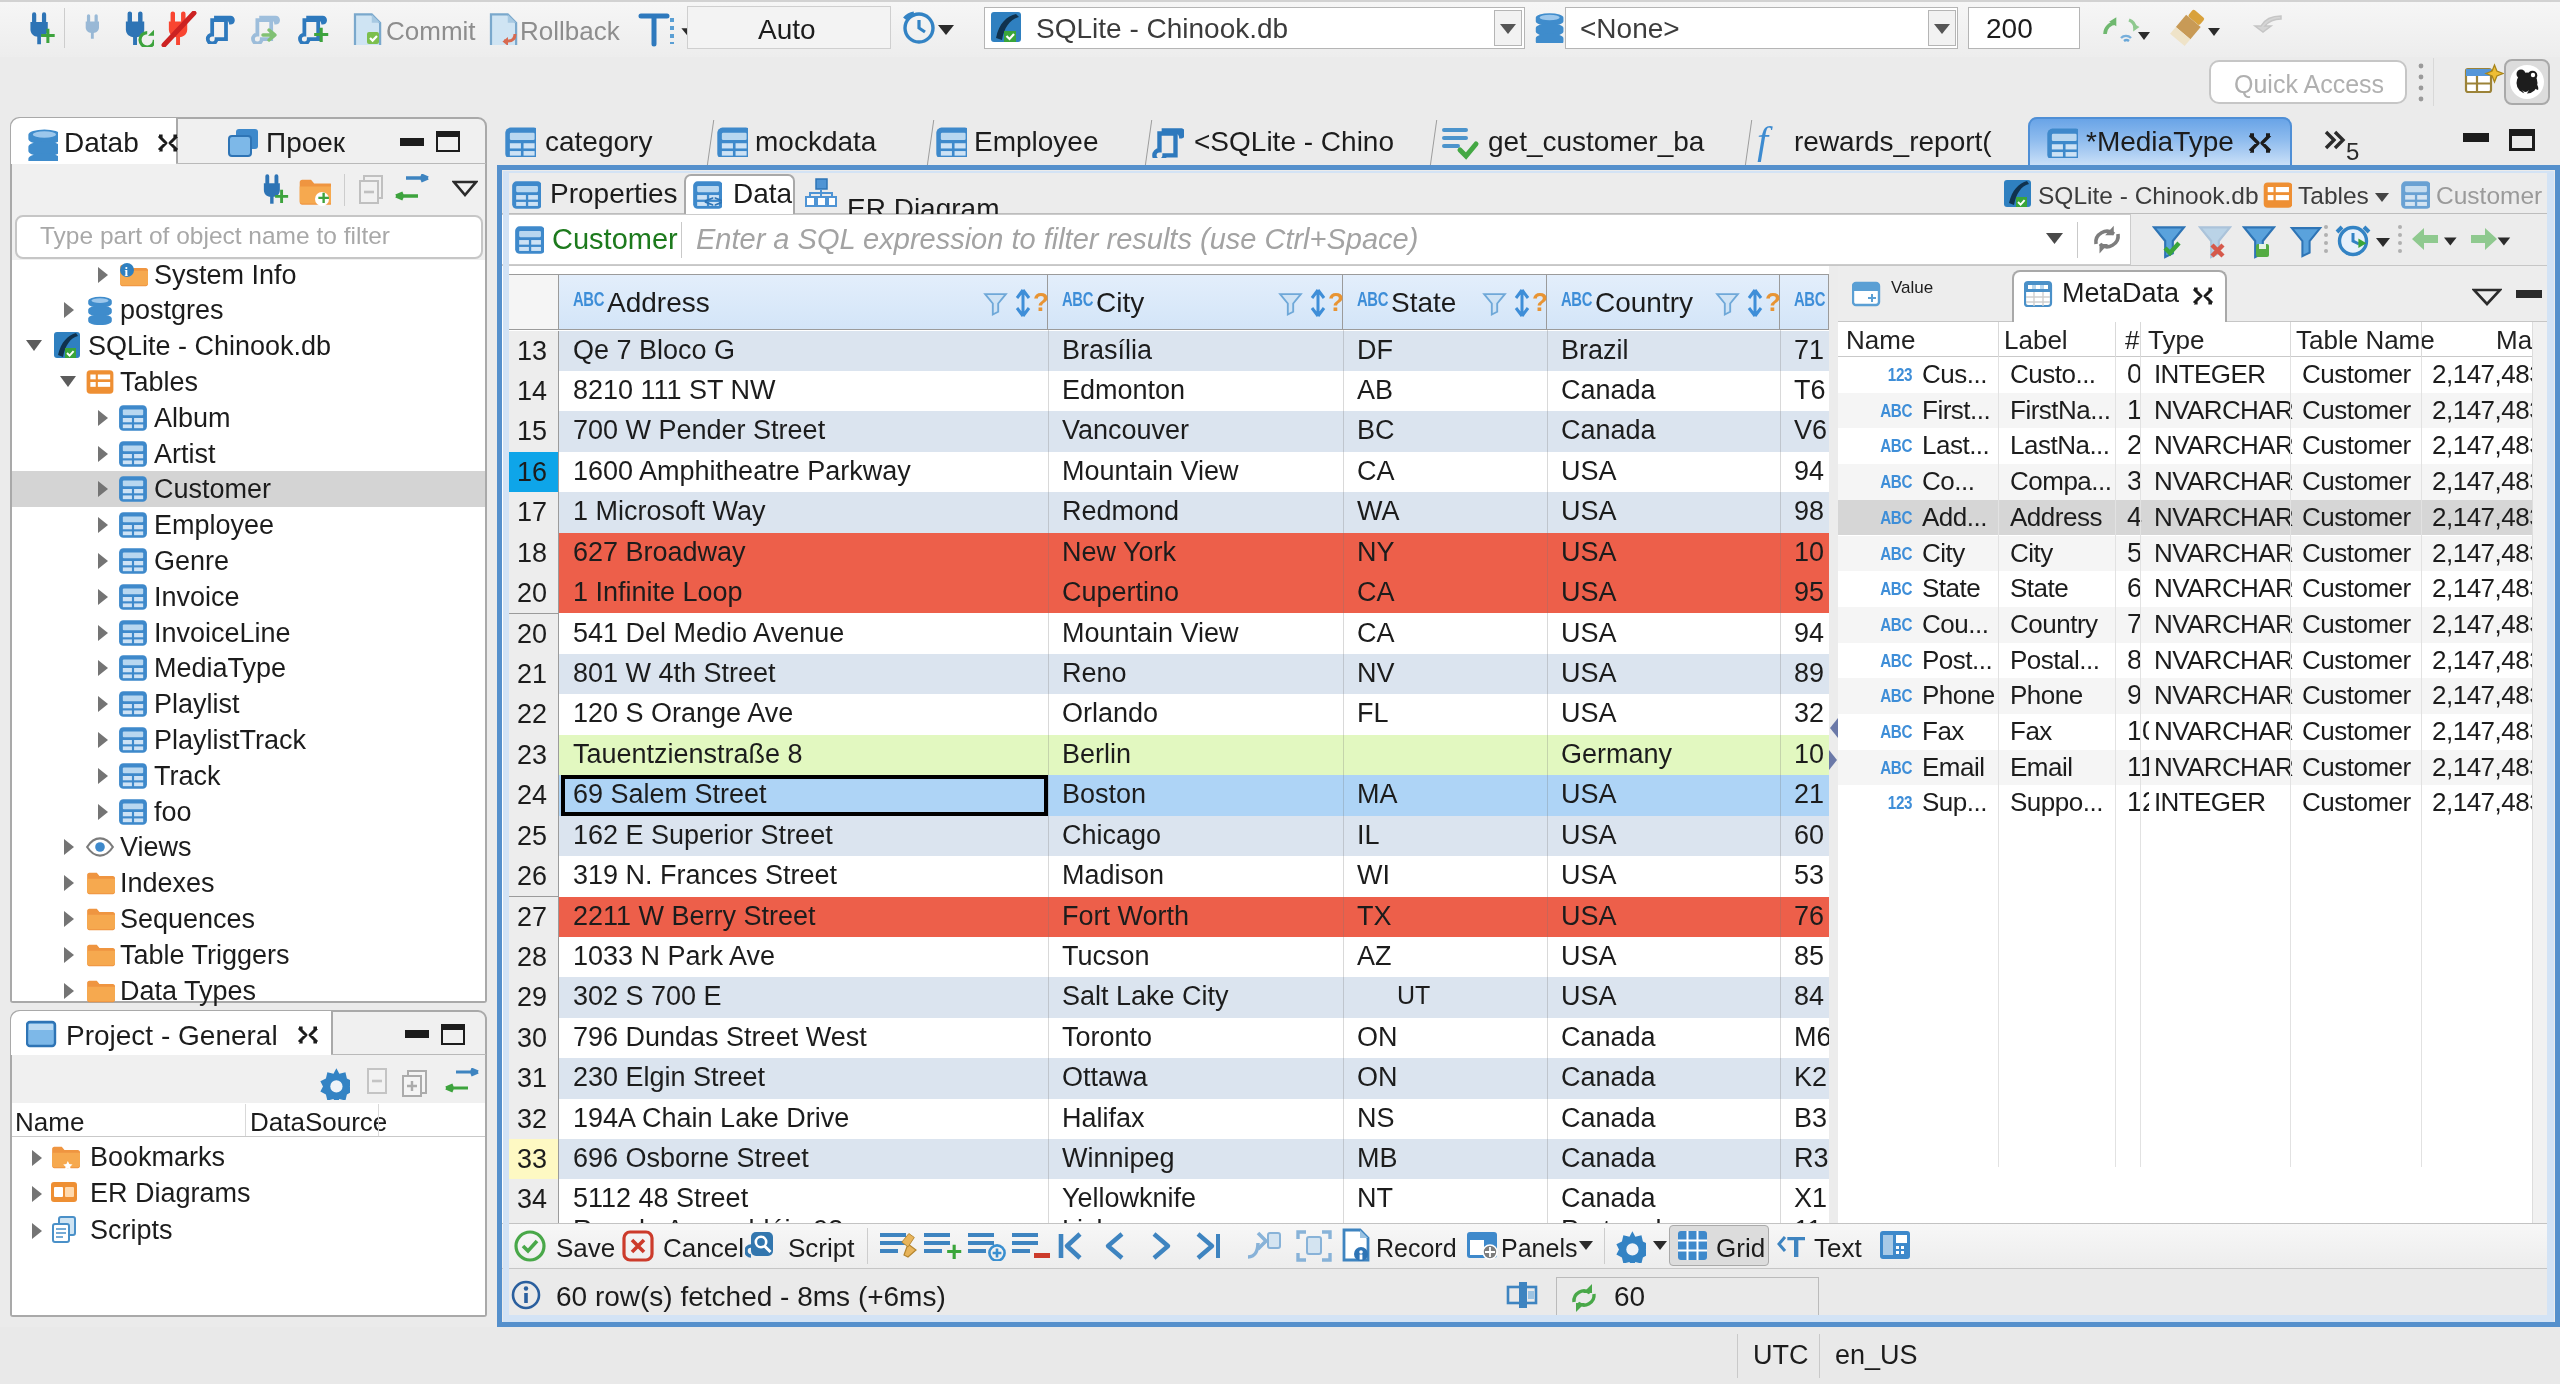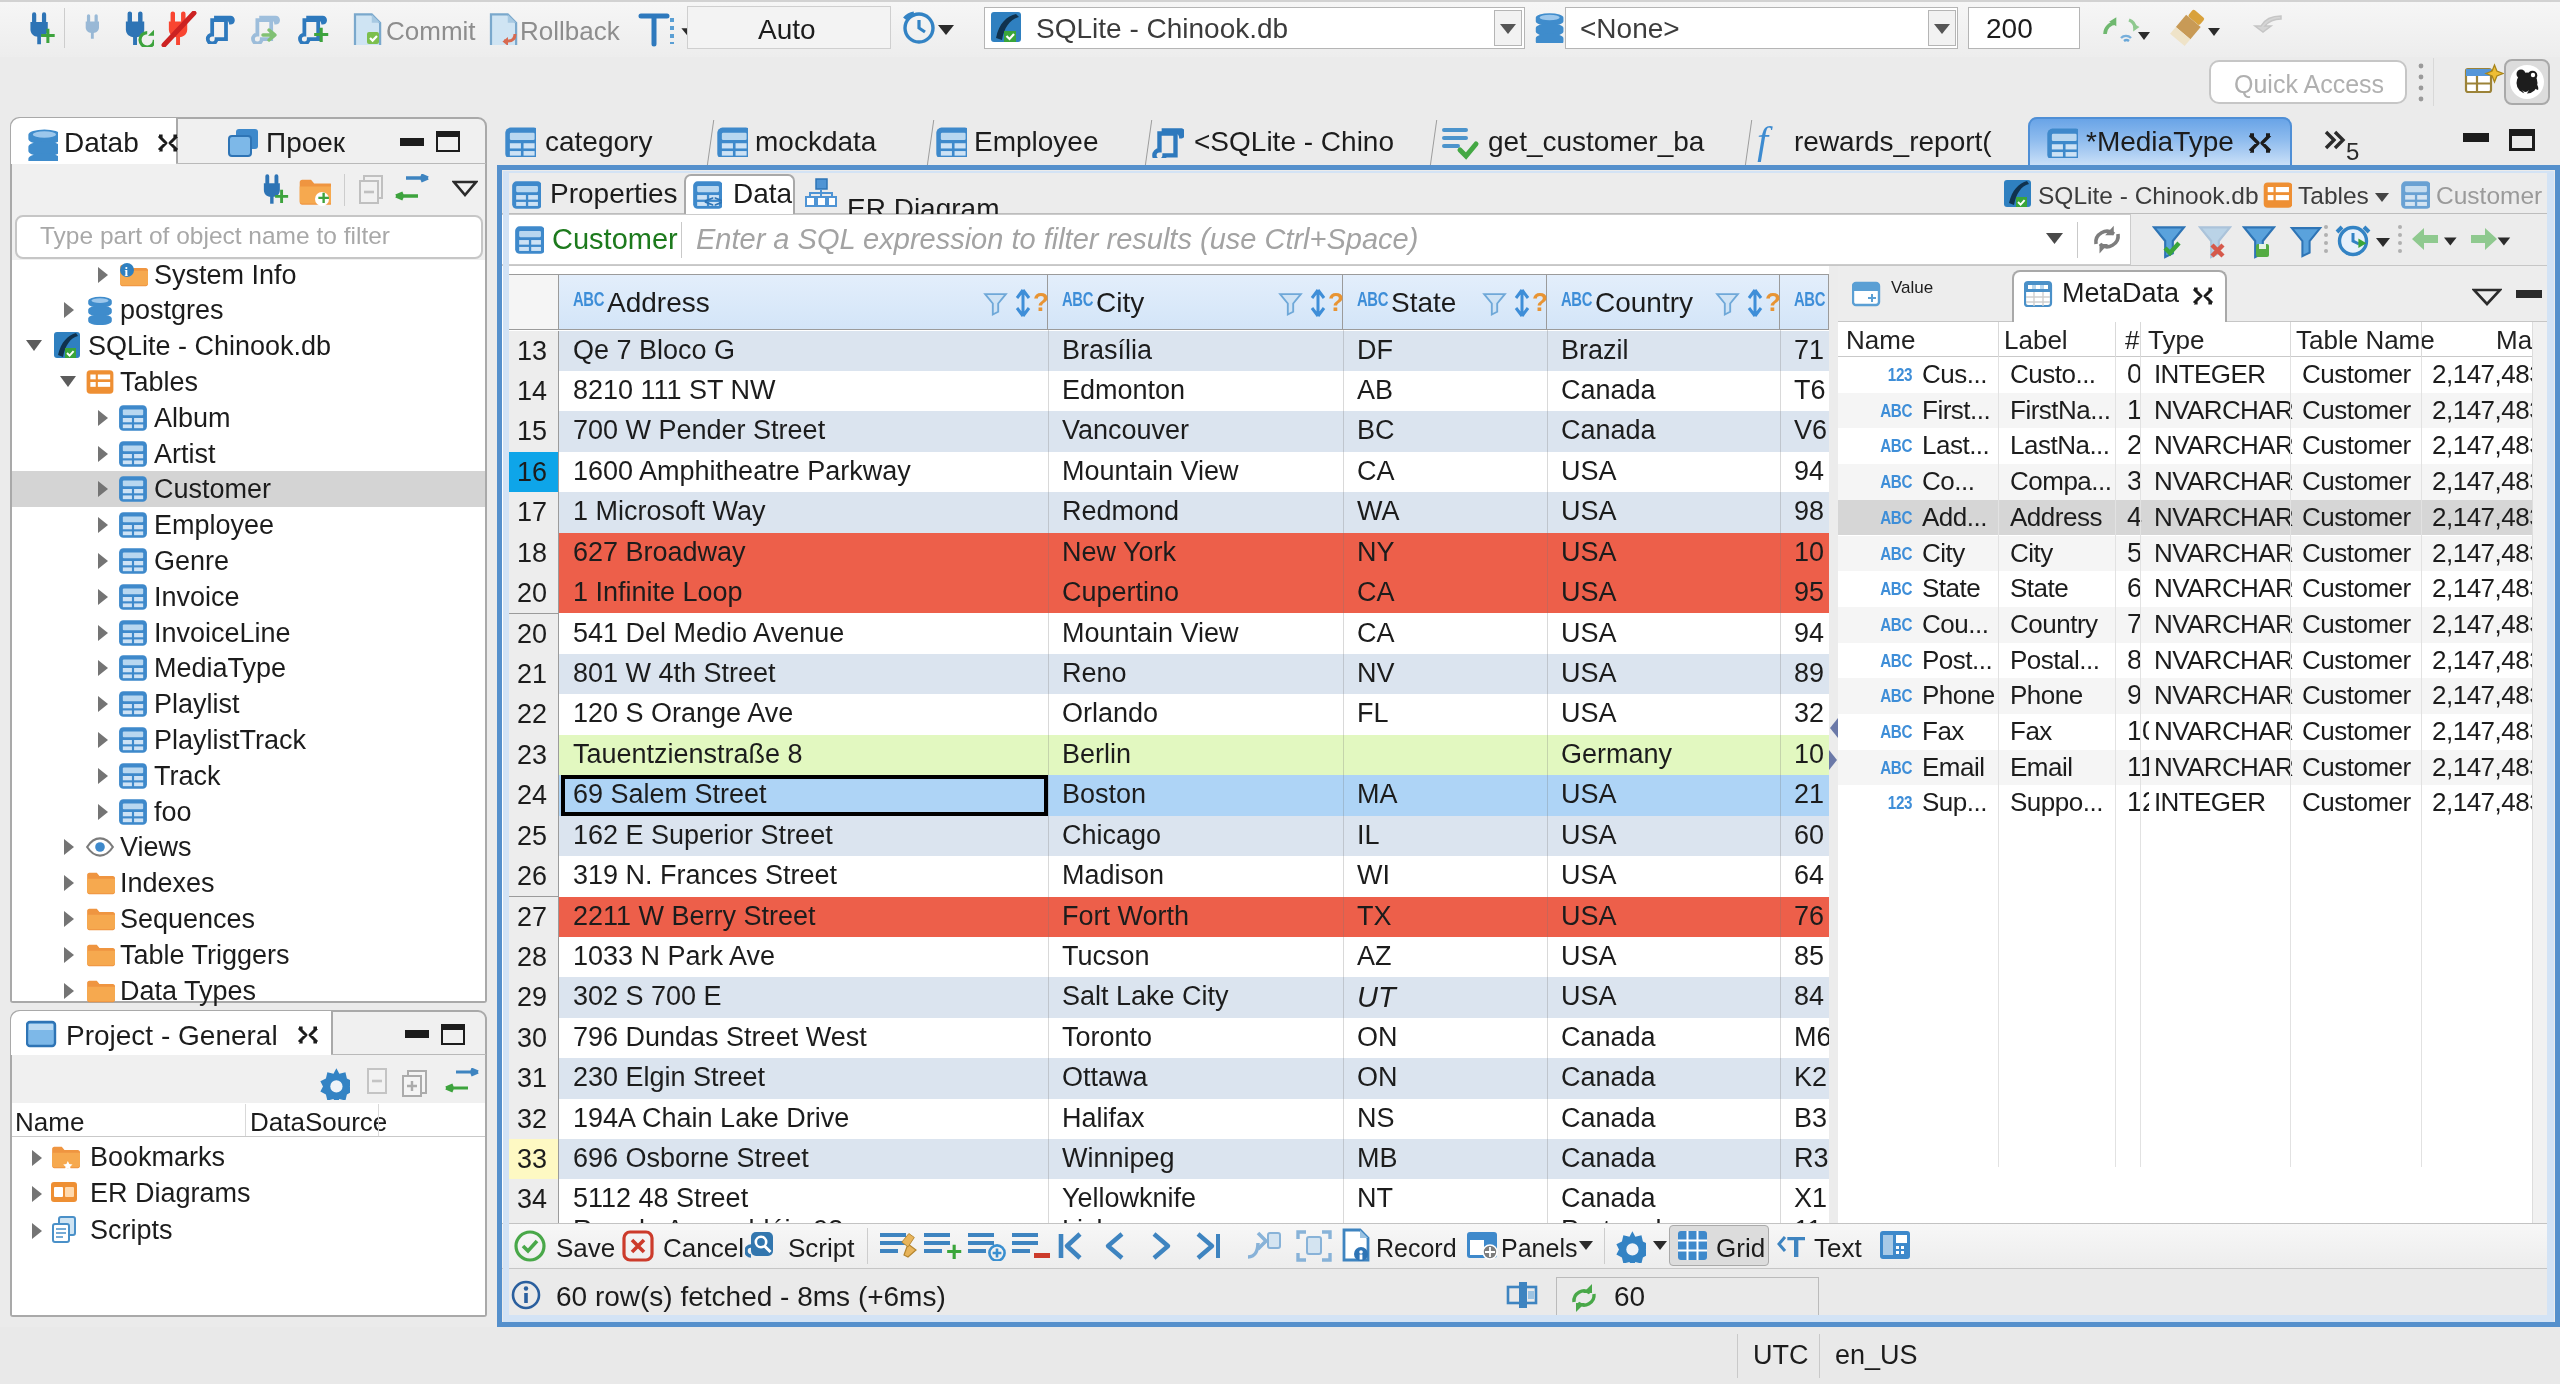--- a/index.html
+++ b/index.html
@@ -783,40 +783,40 @@
 <div class="txt" style="left:563px;top:553.6px;font-size:27px;">Chicago</div>
 <div class="txt" style="left:858px;top:553.6px;font-size:27px;">IL</div>
 <div class="txt" style="left:1062px;top:553.6px;font-size:27px;">USA</div>
 <div class="txt" style="left:1295px;top:553.6px;font-size:27px;">60</div>
 <div class="a" style="left:60px;top:590.1px;width:1270px;height:40.4px;background:#ffffff;"></div>
 <div class="a" style="left:6px;top:590.1px;width:54px;height:41.4px;background:#ededed;border:1px solid #9b9b9b;border-top:none;box-sizing:border-box;text-align:center;font-size:27px;color:#1c1c1c;line-height:40px;">26</div>
 <div class="txt" style="left:74px;top:594.1px;font-size:27px;">319 N. Frances Street</div>
 <div class="txt" style="left:563px;top:594.1px;font-size:27px;">Madison</div>
 <div class="txt" style="left:858px;top:594.1px;font-size:27px;">WI</div>
 <div class="txt" style="left:1062px;top:594.1px;font-size:27px;">USA</div>
-<div class="txt" style="left:1295px;top:594.1px;font-size:27px;">64</div>
+<div class="txt" style="left:1295px;top:594.1px;font-size:27px;">53</div>
 <div class="a" style="left:60px;top:630.5px;width:1270px;height:40.4px;background:#ed5f4a;"></div>
 <div class="a" style="left:6px;top:630.5px;width:54px;height:41.4px;background:#ededed;border:1px solid #9b9b9b;border-top:none;box-sizing:border-box;text-align:center;font-size:27px;color:#1c1c1c;line-height:40px;">27</div>
 <div class="txt" style="left:74px;top:634.5px;font-size:27px;">2211 W Berry Street</div>
 <div class="txt" style="left:563px;top:634.5px;font-size:27px;">Fort Worth</div>
 <div class="txt" style="left:858px;top:634.5px;font-size:27px;">TX</div>
 <div class="txt" style="left:1062px;top:634.5px;font-size:27px;">USA</div>
 <div class="txt" style="left:1295px;top:634.5px;font-size:27px;">76</div>
 <div class="a" style="left:60px;top:670.9px;width:1270px;height:40.4px;background:#ffffff;"></div>
 <div class="a" style="left:6px;top:670.9px;width:54px;height:41.4px;background:#ededed;border:1px solid #9b9b9b;border-top:none;box-sizing:border-box;text-align:center;font-size:27px;color:#1c1c1c;line-height:40px;">28</div>
 <div class="txt" style="left:74px;top:674.9px;font-size:27px;">1033 N Park Ave</div>
 <div class="txt" style="left:563px;top:674.9px;font-size:27px;">Tucson</div>
 <div class="txt" style="left:858px;top:674.9px;font-size:27px;">AZ</div>
 <div class="txt" style="left:1062px;top:674.9px;font-size:27px;">USA</div>
 <div class="txt" style="left:1295px;top:674.9px;font-size:27px;">85</div>
 <div class="a" style="left:60px;top:711.3px;width:1270px;height:40.4px;background:#dbe4ef;"></div>
 <div class="a" style="left:6px;top:711.3px;width:54px;height:41.4px;background:#ededed;border:1px solid #9b9b9b;border-top:none;box-sizing:border-box;text-align:center;font-size:27px;color:#1c1c1c;line-height:40px;">29</div>
 <div class="txt" style="left:74px;top:715.3px;font-size:27px;">302 S 700 E</div>
 <div class="txt" style="left:563px;top:715.3px;font-size:27px;">Salt Lake City</div>
-<div class="txt" style="left:858px;top:715.3px;font-size:29px;font-style:italic;">UT</div>
+<div class="txt" style="left:898px;top:715.3px;font-size:25px;">UT</div>
 <div class="txt" style="left:1062px;top:715.3px;font-size:27px;">USA</div>
 <div class="txt" style="left:1295px;top:715.3px;font-size:27px;">84</div>
 <div class="a" style="left:60px;top:751.7px;width:1270px;height:40.4px;background:#ffffff;"></div>
 <div class="a" style="left:6px;top:751.7px;width:54px;height:41.4px;background:#ededed;border:1px solid #9b9b9b;border-top:none;box-sizing:border-box;text-align:center;font-size:27px;color:#1c1c1c;line-height:40px;">30</div>
 <div class="txt" style="left:74px;top:755.7px;font-size:27px;">796 Dundas Street West</div>
 <div class="txt" style="left:563px;top:755.7px;font-size:27px;">Toronto</div>
 <div class="txt" style="left:858px;top:755.7px;font-size:27px;">ON</div>
 <div class="txt" style="left:1062px;top:755.7px;font-size:27px;">Canada</div>
 <div class="txt" style="left:1295px;top:755.7px;font-size:27px;">M6</div>
 <div class="a" style="left:60px;top:792.2px;width:1270px;height:40.4px;background:#dbe4ef;"></div>

